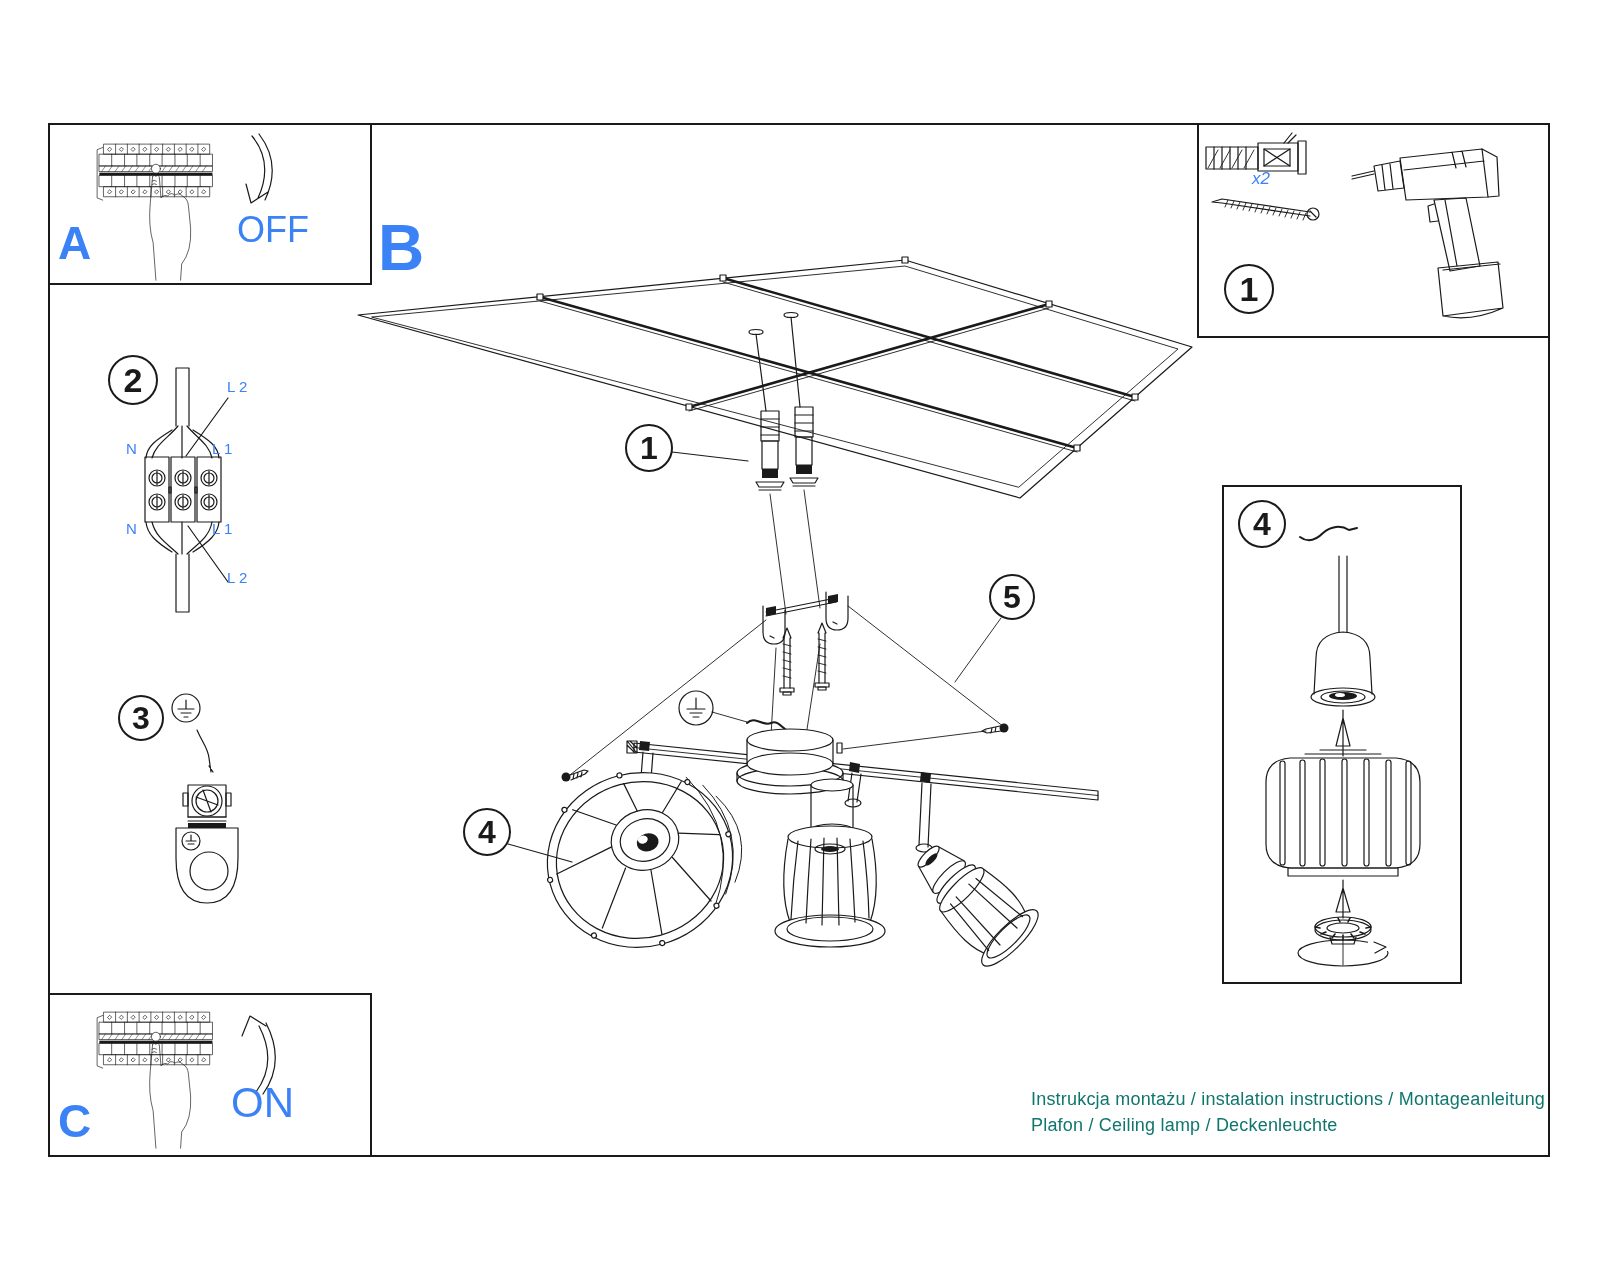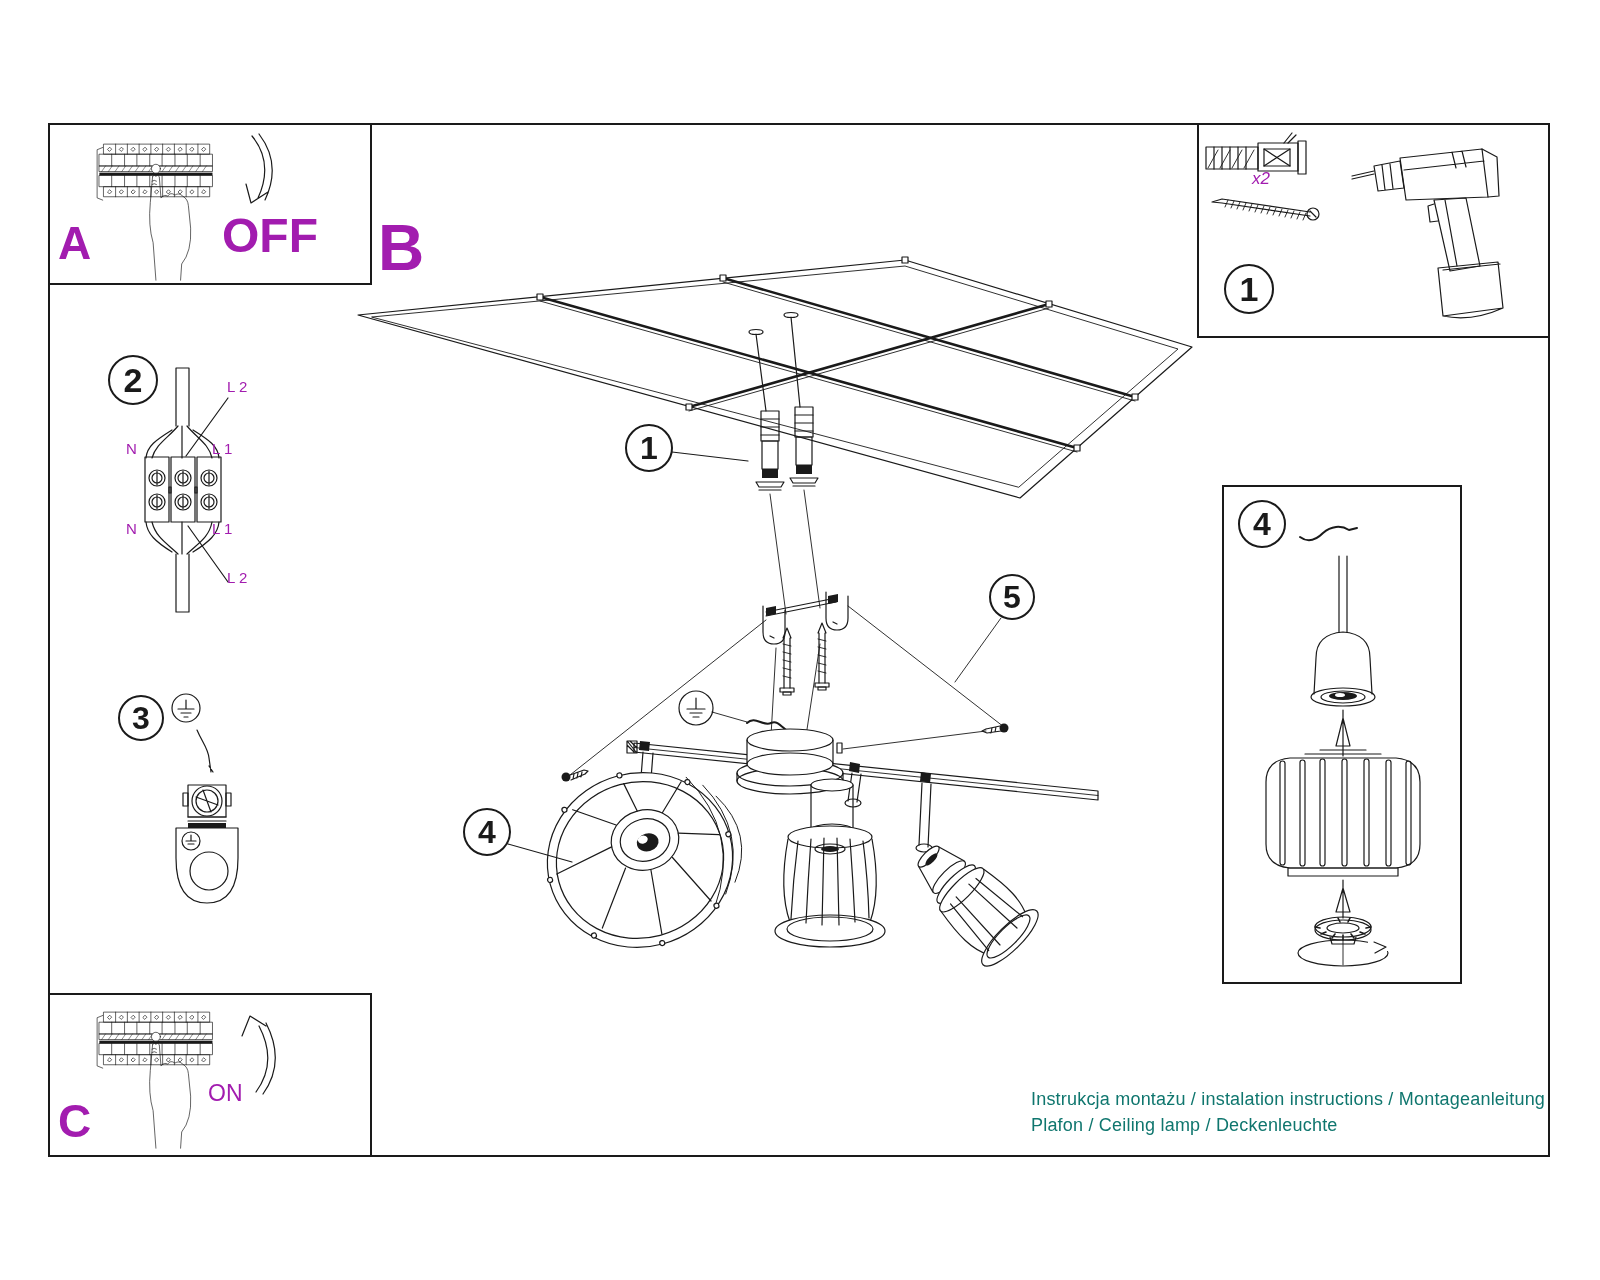--- a/index.html
+++ b/index.html
@@ -1,19 +1,19 @@
 <!DOCTYPE html>
 <html><head>
 <meta charset="utf-8">
 <style>
   html,body{margin:0;padding:0;}
   body{width:1600px;height:1280px;background:#ffffff;position:relative;overflow:hidden;
        font-family:"Liberation Sans",sans-serif;color:#1a1a1a;}
   .box{position:absolute;border:2px solid #1a1a1a;box-sizing:border-box;background:transparent;}
-  .lbl{position:absolute;color:#a21caf;white-space:pre;line-height:1;}
+  .lbl{position:absolute;color:#3b82f6;white-space:pre;line-height:1;}
   .big{font-weight:bold;}
   .callout{position:absolute;border:2px solid #1a1a1a;border-radius:50%;background:#fff;
            display:flex;align-items:center;justify-content:center;font-weight:bold;color:#1a1a1a;
            box-sizing:border-box;}
   .footer{position:absolute;font-size:18px;color:#0f766e;letter-spacing:0.2px;}
   svg{position:absolute;left:0;top:0;}
   .ln{stroke:#1a1a1a;fill:none;stroke-width:1.2;stroke-linecap:round;stroke-linejoin:round;}
   .hv{stroke:#1a1a1a;fill:none;stroke-width:2.6;stroke-linecap:round;}
   .fb{fill:#1a1a1a;stroke:none;}
   .wf{fill:#ffffff;stroke:#1a1a1a;stroke-width:1.2;}
@@ -330,26 +330,26 @@
         <ellipse cx="930" cy="969" rx="29" ry="9"></ellipse>
         <path d="M912,905 L906,965 M921,904 L918,969 M939,904 L942,969 M948,905 L954,965"></path>
       </g>
     </g>
 
     <path class="ln" d="M508,844 L572,862"></path>
   </g>
 </svg>
 
 <div class="lbl big" style="left:58px;top:220px;font-size:46px;">A</div>
-<div class="lbl" style="left:222px;top:212px;font-size:48px;font-weight:700;">OFF</div>
+<div class="lbl" style="left:237px;top:212px;font-size:36px;font-weight:400;">OFF</div>
 
 <div class="lbl big" style="left:378px;top:216px;font-size:64px;">B</div>
 
 <div class="lbl big" style="left:58px;top:1098px;font-size:46px;">C</div>
-<div class="lbl" style="left:208px;top:1082px;font-size:23px;font-weight:500;">ON</div>
+<div class="lbl" style="left:231px;top:1082px;font-size:42px;font-weight:500;">ON</div>
 
 <div class="callout" style="left:108px;top:355px;width:50px;height:50px;font-size:34px;">
     <span>2</span>
   </div>
 <div class="callout" style="left:118px;top:695px;width:46px;height:46px;font-size:32px;">
     <span>3</span>
   </div>
 <div class="callout" style="left:1224px;top:264px;width:50px;height:50px;font-size:34px;">
     <span>1</span>
   </div>

